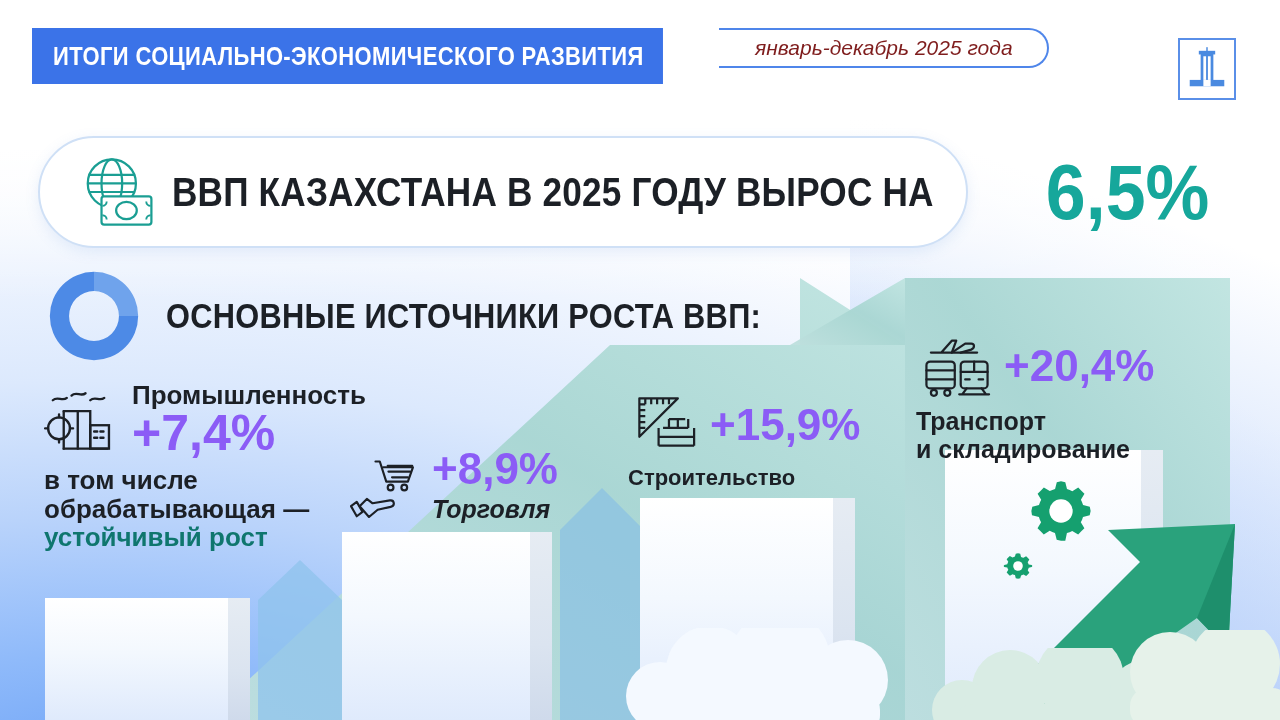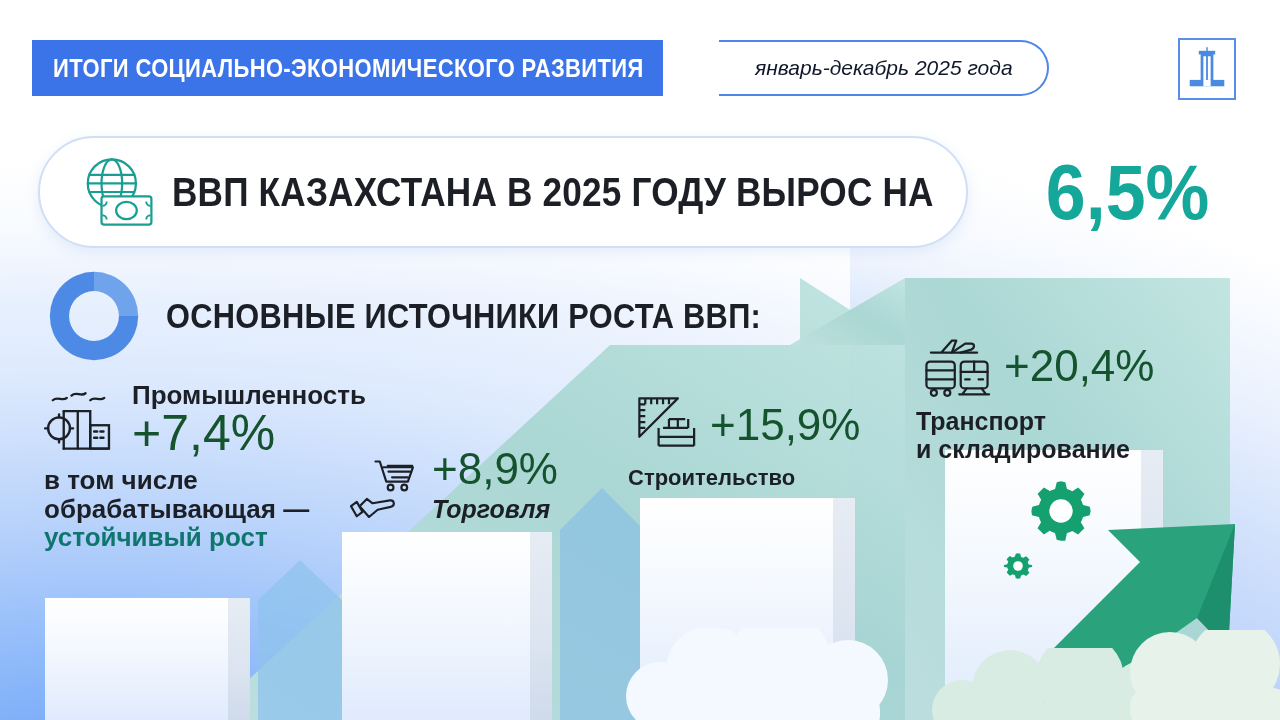--- a/index.html
+++ b/index.html
@@ -19,33 +19,33 @@
   .bg-right{position:absolute;right:0;top:0;width:430px;height:720px;
     background:linear-gradient(200deg, rgba(255,255,255,0) 30%, rgba(150,186,248,.55) 78%, rgba(110,160,245,.75) 100%);
   }
   .bg-topfade{position:absolute;left:0;top:0;width:1280px;height:300px;
     background:linear-gradient(180deg,#ffffff 0%,#ffffff 38%,rgba(255,255,255,0) 100%);}
 
   
   .teal-band{position:absolute;left:0;top:0;width:1280px;height:720px;}
 
   
-  .header{position:absolute;left:32px;top:40px;height:56px;display:flex;align-items:stretch;}
+  .header{position:absolute;left:32px;top:28px;height:56px;display:flex;align-items:stretch;}
   .header-title{
     background:#3b73e8;color:#ffffff;display:flex;align-items:center;
     padding:0 22px 0 24px;height:56px;box-sizing:border-box;
     font-weight:700;font-size:25px;letter-spacing:.4px;
     transform:scaleX(.88);transform-origin:left center;white-space:nowrap;
   }
   .header-date{
     margin-left:-30px;
     border:2px solid #4f86ea;border-left:none;border-radius:0 28px 28px 0;
-    background:#ffffff;height:56px;box-sizing:border-box;
+    background:#ffffff;height:40px;box-sizing:border-box;
     display:flex;align-items:center;padding:0 34px 0 36px;
-    font-style:italic;font-size:21px;color:#0f172a;white-space:nowrap;
+    font-style:italic;font-size:21px;color:#7f1d1d;white-space:nowrap;
   }
   .logo{position:absolute;left:1178px;top:38px;width:58px;height:62px;
     border:2px solid #5a8fe8;background:#fff;box-sizing:border-box;
     display:flex;align-items:center;justify-content:center;}
 
   
   .gdp-card{position:absolute;left:38px;top:136px;width:930px;height:112px;
     background:#ffffff;border:2px solid #cfe0f6;border-radius:56px;
     box-shadow:0 4px 14px rgba(90,140,220,.13);
     display:flex;align-items:center;box-sizing:border-box;padding:0 30px 0 34px;}
@@ -61,21 +61,21 @@
 
   
   .bar{position:absolute;bottom:0;}
   .bar .face{position:absolute;left:0;top:0;width:100%;height:100%;
     background:linear-gradient(180deg,#ffffff 0%,#f3f8fe 45%,#dfeafc 100%);}
   .bar .side{position:absolute;top:0;height:100%;width:22px;
     background:linear-gradient(180deg,#e6ecf3 0%,#dbe4f0 60%,#cfdaeb 100%);}
 
   
   .stat{position:absolute;}
-  .pct{font-weight:400;color:#14532d;line-height:.95;white-space:nowrap;}
+  .pct{font-weight:700;color:#8b5cf6;line-height:.95;white-space:nowrap;}
   .lbl{font-weight:700;color:#1c2026;line-height:1.1;white-space:nowrap;}
   .lbl-soft{font-weight:700;color:#0f766e;line-height:1.1;white-space:nowrap;}
 
   .s-ind{left:44px;top:380px;}
   .s-ind .lbl{font-size:26px;}
   .s-ind .pct{font-size:50px;}
   .s-sub{left:44px;top:466px;}
   .s-sub .lbl{font-size:26px;}
   .s-sub .lbl-soft{font-size:26px;}
   .s-sub .pct{font-size:50px;}

